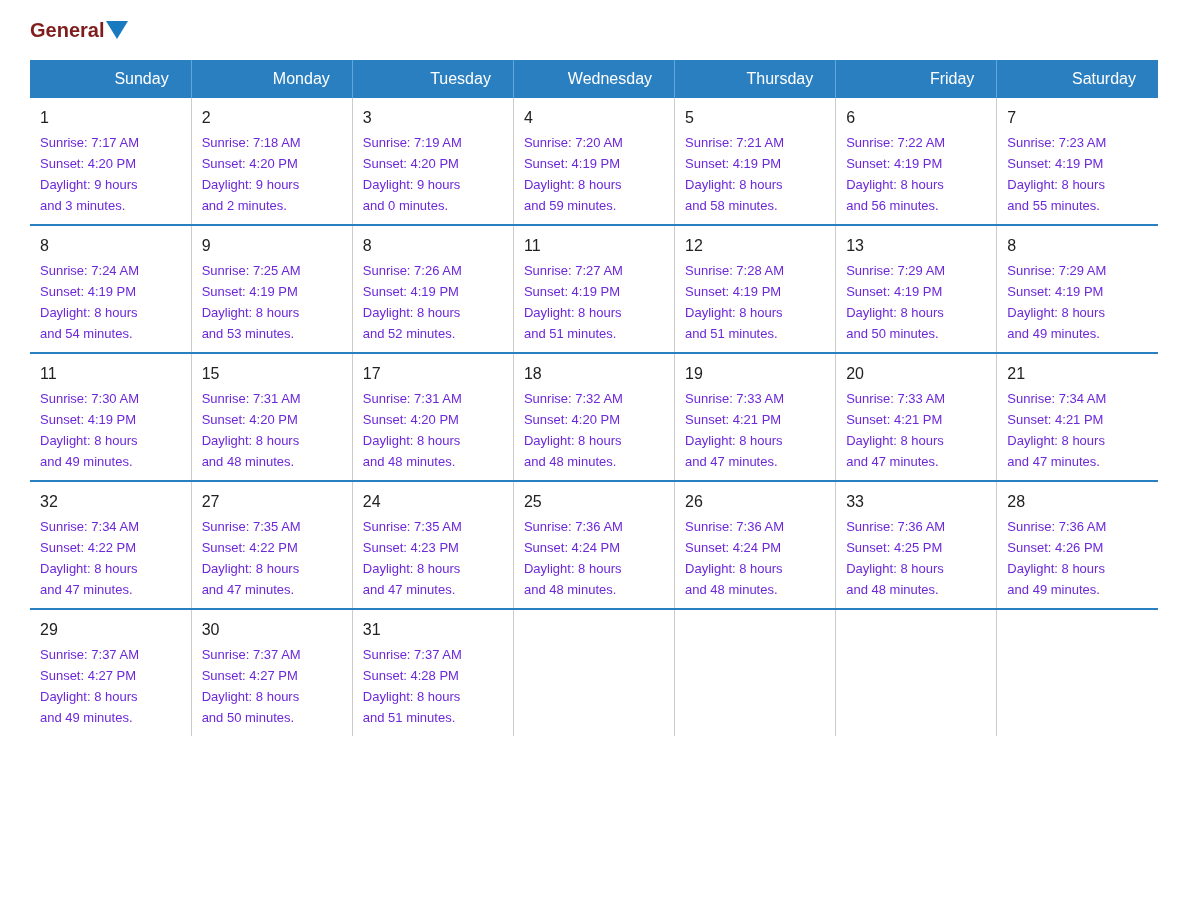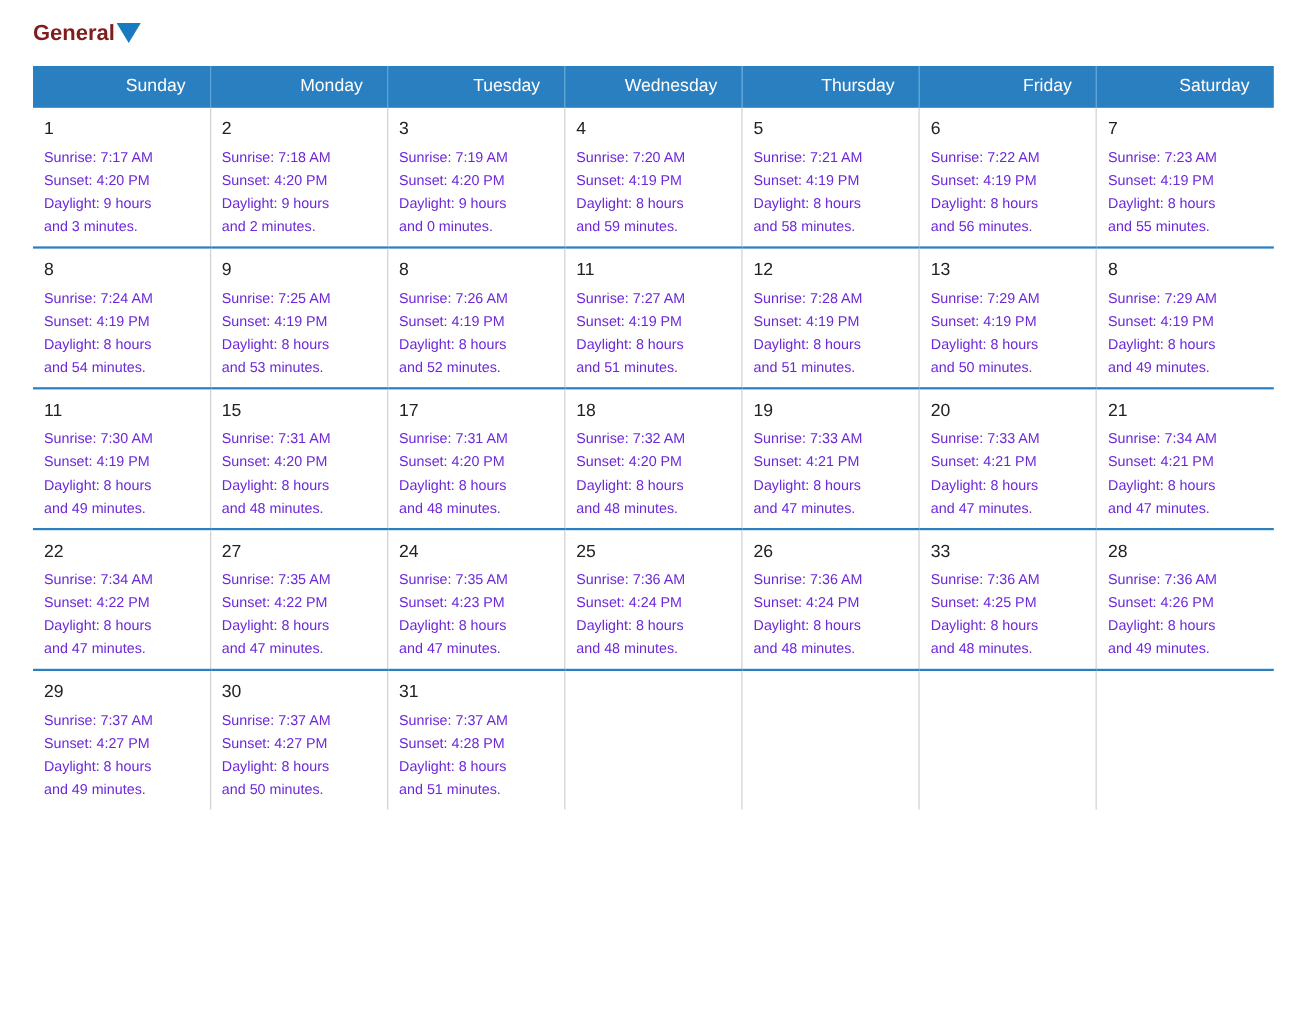--- a/index.html
+++ b/index.html
@@ -205,21 +205,21 @@
         <span class="day-number">20</span>
         <span class="day-info">Sunrise: 7:33 AM<br>Sunset: 4:21 PM<br>Daylight: 8 hours<br>and 47 minutes.</span>
       </td>
         <td>
         <span class="day-number">21</span>
         <span class="day-info">Sunrise: 7:34 AM<br>Sunset: 4:21 PM<br>Daylight: 8 hours<br>and 47 minutes.</span>
       </td>
       </tr>
       <tr>
         <td>
-        <span class="day-number">22</span>
+        <span class="day-number">32</span>
         <span class="day-info">Sunrise: 7:34 AM<br>Sunset: 4:22 PM<br>Daylight: 8 hours<br>and 47 minutes.</span>
       </td>
         <td>
         <span class="day-number">27</span>
         <span class="day-info">Sunrise: 7:35 AM<br>Sunset: 4:22 PM<br>Daylight: 8 hours<br>and 47 minutes.</span>
       </td>
         <td>
         <span class="day-number">24</span>
         <span class="day-info">Sunrise: 7:35 AM<br>Sunset: 4:23 PM<br>Daylight: 8 hours<br>and 47 minutes.</span>
       </td>

